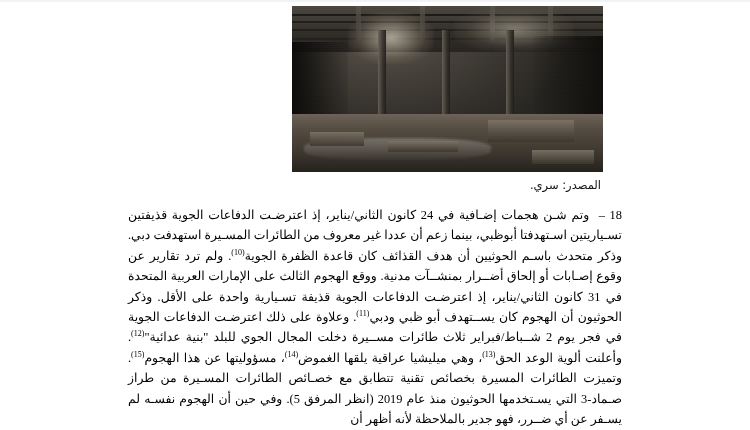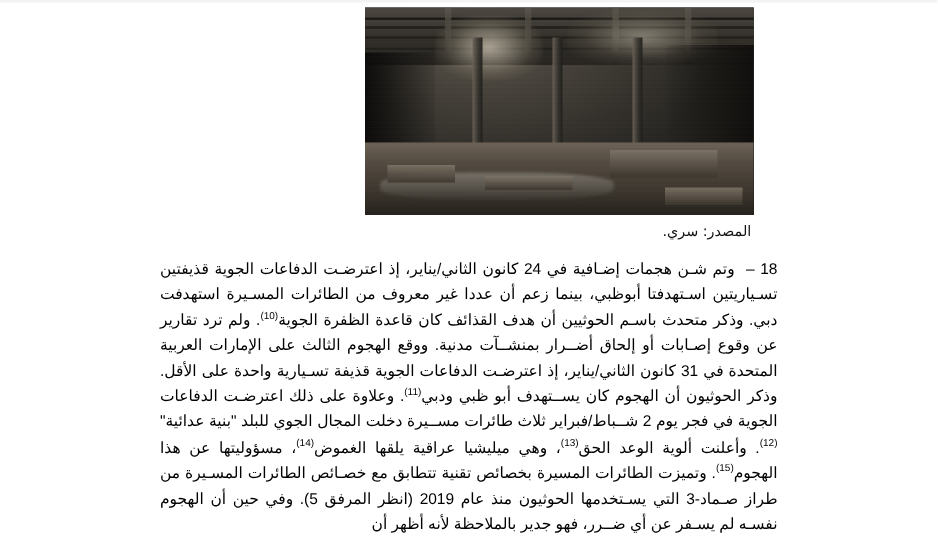--- a/index.html
+++ b/index.html
@@ -151,21 +151,21 @@
     letter-spacing: 0;
   }
   .body-text {
     position: absolute;
     top: 205px;
     left: 128px;
     width: 494px;
     direction: rtl;
     text-align: justify;
     text-align-last: right;
-    font-family: Liberation Sans, sans-serif;
+    font-family: Liberation Serif, serif;
     font-size: 12.4px;
     line-height: 20.4px;
     color: #000000;
   }
   .para {
     margin: 0;
     direction: rtl;
     unicode-bidi: isolate;
   }
   .para sup {

